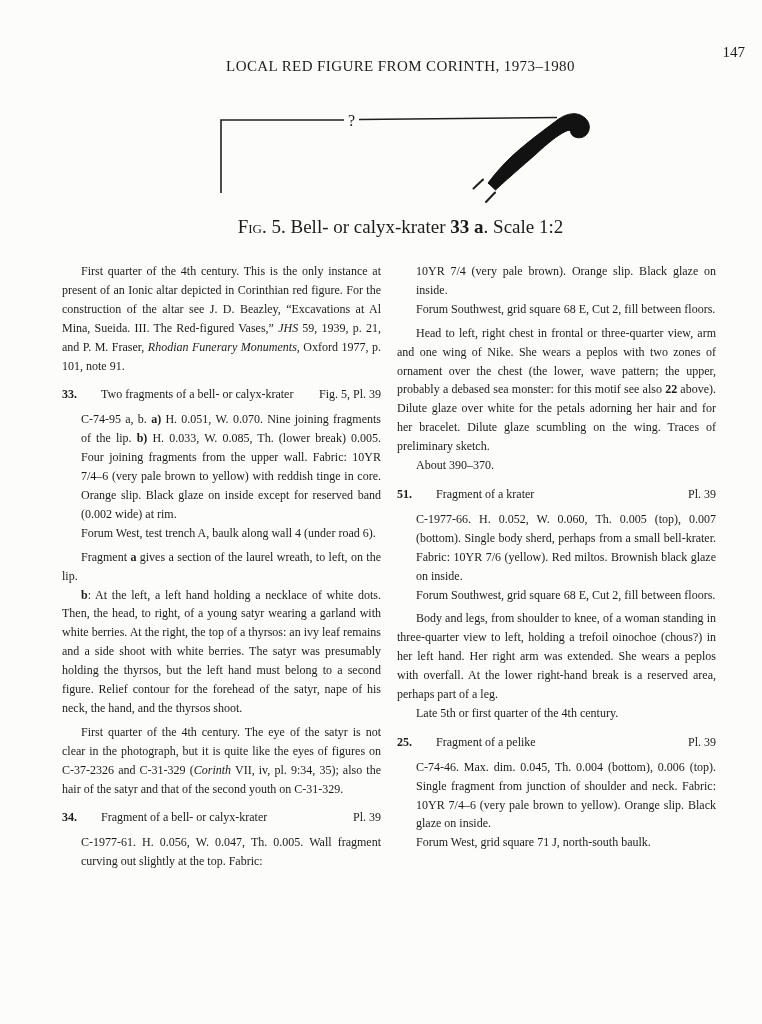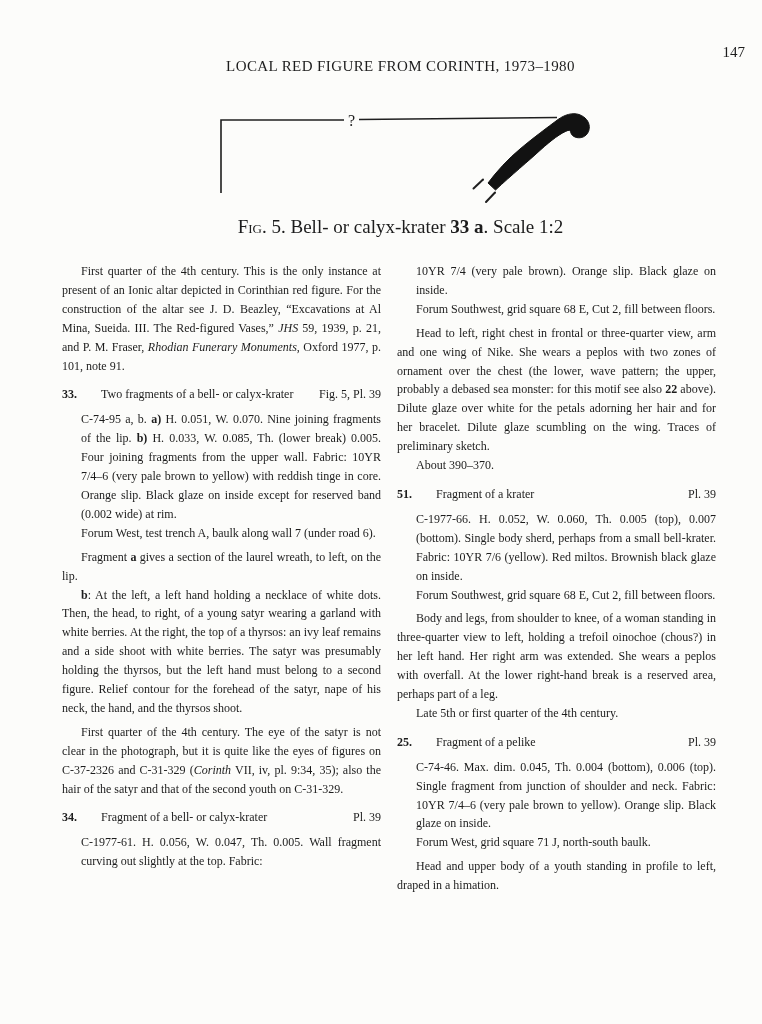--- a/index.html
+++ b/index.html
@@ -91,21 +91,21 @@
 
     <div class="col">
       <p class="disc"><span>First quarter of the 4th century. This is the only instance at present of an Ionic altar depicted in Corinthian red figure. For the construction of the altar see J. D. Beazley, “Excavations at Al Mina, Sueida. III. The Red-figured Vases,” </span><span class="i">JHS</span><span> 59, 1939, p. 21, and P. M. Fraser, </span><span class="i">Rhodian Funerary Monuments</span><span>, Oxford 1977, p. 101, note 91.</span></p>
 
       <div class="entry-head">
         <span class="entry-num">33.</span>
         <span class="entry-title">Two fragments of a bell- or calyx-krater</span>
         <span class="entry-ref">Fig. 5, Pl. 39</span>
       </div>
       <p class="catalog"><span>C-74-95 a, b. </span><span class="b">a)</span><span> H. 0.051, W. 0.070. Nine joining fragments of the lip. </span><span class="b">b)</span><span> H. 0.033, W. 0.085, Th. (lower break) 0.005. Four joining fragments from the upper wall. Fabric: 10YR 7/4–6 (very pale brown to yellow) with reddish tinge in core. Orange slip. Black glaze on inside except for reserved band (0.002 wide) at rim.</span></p>
-      <p class="catalog">Forum West, test trench A, baulk along wall 7 (under road 6).</p>
+      <p class="catalog">Forum West, test trench A, baulk along wall 4 (under road 6).</p>
       <p class="disc gap"><span>Fragment </span><span class="b">a</span><span> gives a section of the laurel wreath, to left, on the lip.</span></p>
       <p class="disc"><span class="b">b</span><span>: At the left, a left hand holding a necklace of white dots. Then, the head, to right, of a young satyr wearing a garland with white berries. At the right, the top of a thyrsos: an ivy leaf remains and a side shoot with white berries. The satyr was presumably holding the thyrsos, but the left hand must belong to a second figure. Relief contour for the forehead of the satyr, nape of his neck, the hand, and the thyrsos shoot.</span></p>
       <p class="disc gap"><span>First quarter of the 4th century. The eye of the satyr is not clear in the photograph, but it is quite like the eyes of figures on C-37-2326 and C-31-329 (</span><span class="i">Corinth</span><span> VII, iv, pl. 9:34, 35); also the hair of the satyr and that of the second youth on C-31-329.</span></p>
 
       <div class="entry-head">
         <span class="entry-num">34.</span>
         <span class="entry-title">Fragment of a bell- or calyx-krater</span>
         <span class="entry-ref">Pl. 39</span>
       </div>
       <p class="catalog">C-1977-61. H. 0.056, W. 0.047, Th. 0.005. Wall fragment curving out slightly at the top. Fabric:</p>
@@ -127,17 +127,16 @@
       <p class="disc gap">Body and legs, from shoulder to knee, of a woman standing in three-quarter view to left, holding a trefoil oinochoe (chous?) in her left hand. Her right arm was extended. She wears a peplos with overfall. At the lower right-hand break is a reserved area, perhaps part of a leg.</p>
       <p class="disc">Late 5th or first quarter of the 4th century.</p>
 
       <div class="entry-head">
         <span class="entry-num">25.</span>
         <span class="entry-title">Fragment of a pelike</span>
         <span class="entry-ref">Pl. 39</span>
       </div>
       <p class="catalog">C-74-46. Max. dim. 0.045, Th. 0.004 (bottom), 0.006 (top). Single fragment from junction of shoulder and neck. Fabric: 10YR 7/4–6 (very pale brown to yellow). Orange slip. Black glaze on inside.</p>
       <p class="catalog">Forum West, grid square 71 J, north-south baulk.</p>
-      <p class="disc gap">Head and upper body of a youth standing in profile to left, draped in a himation.</p>
     </div>
 
   </div>
 </div>
 
 </body></html>

